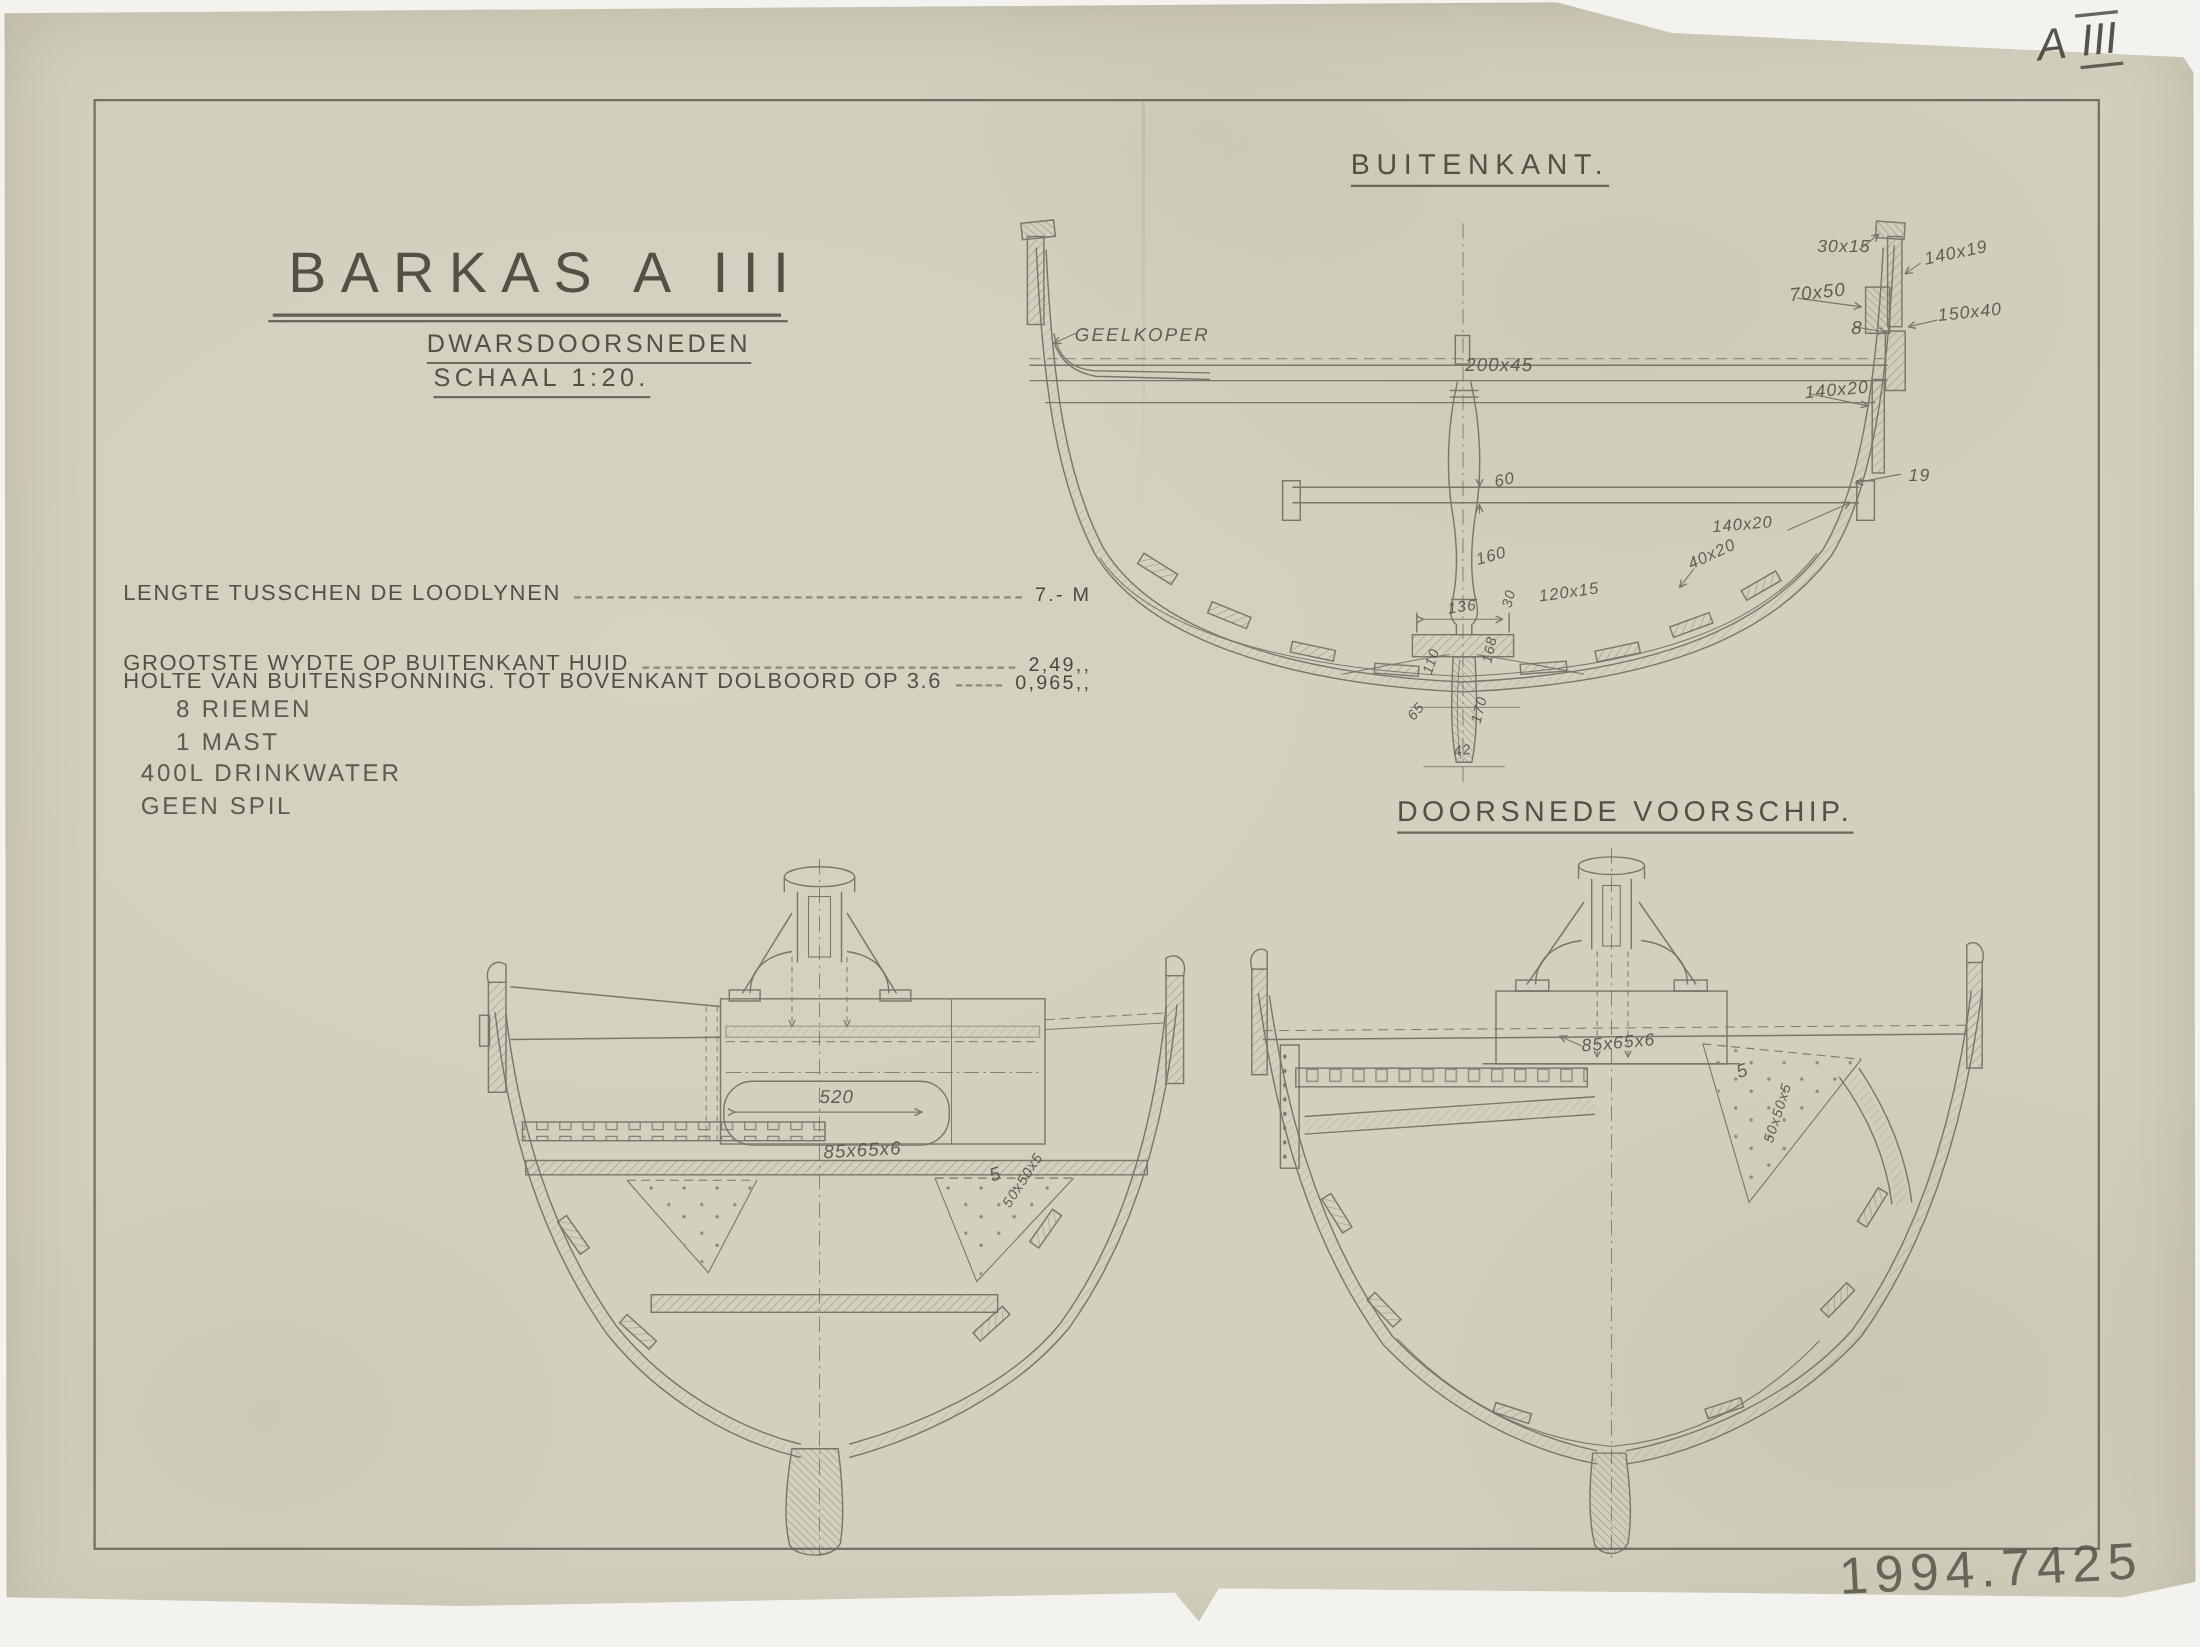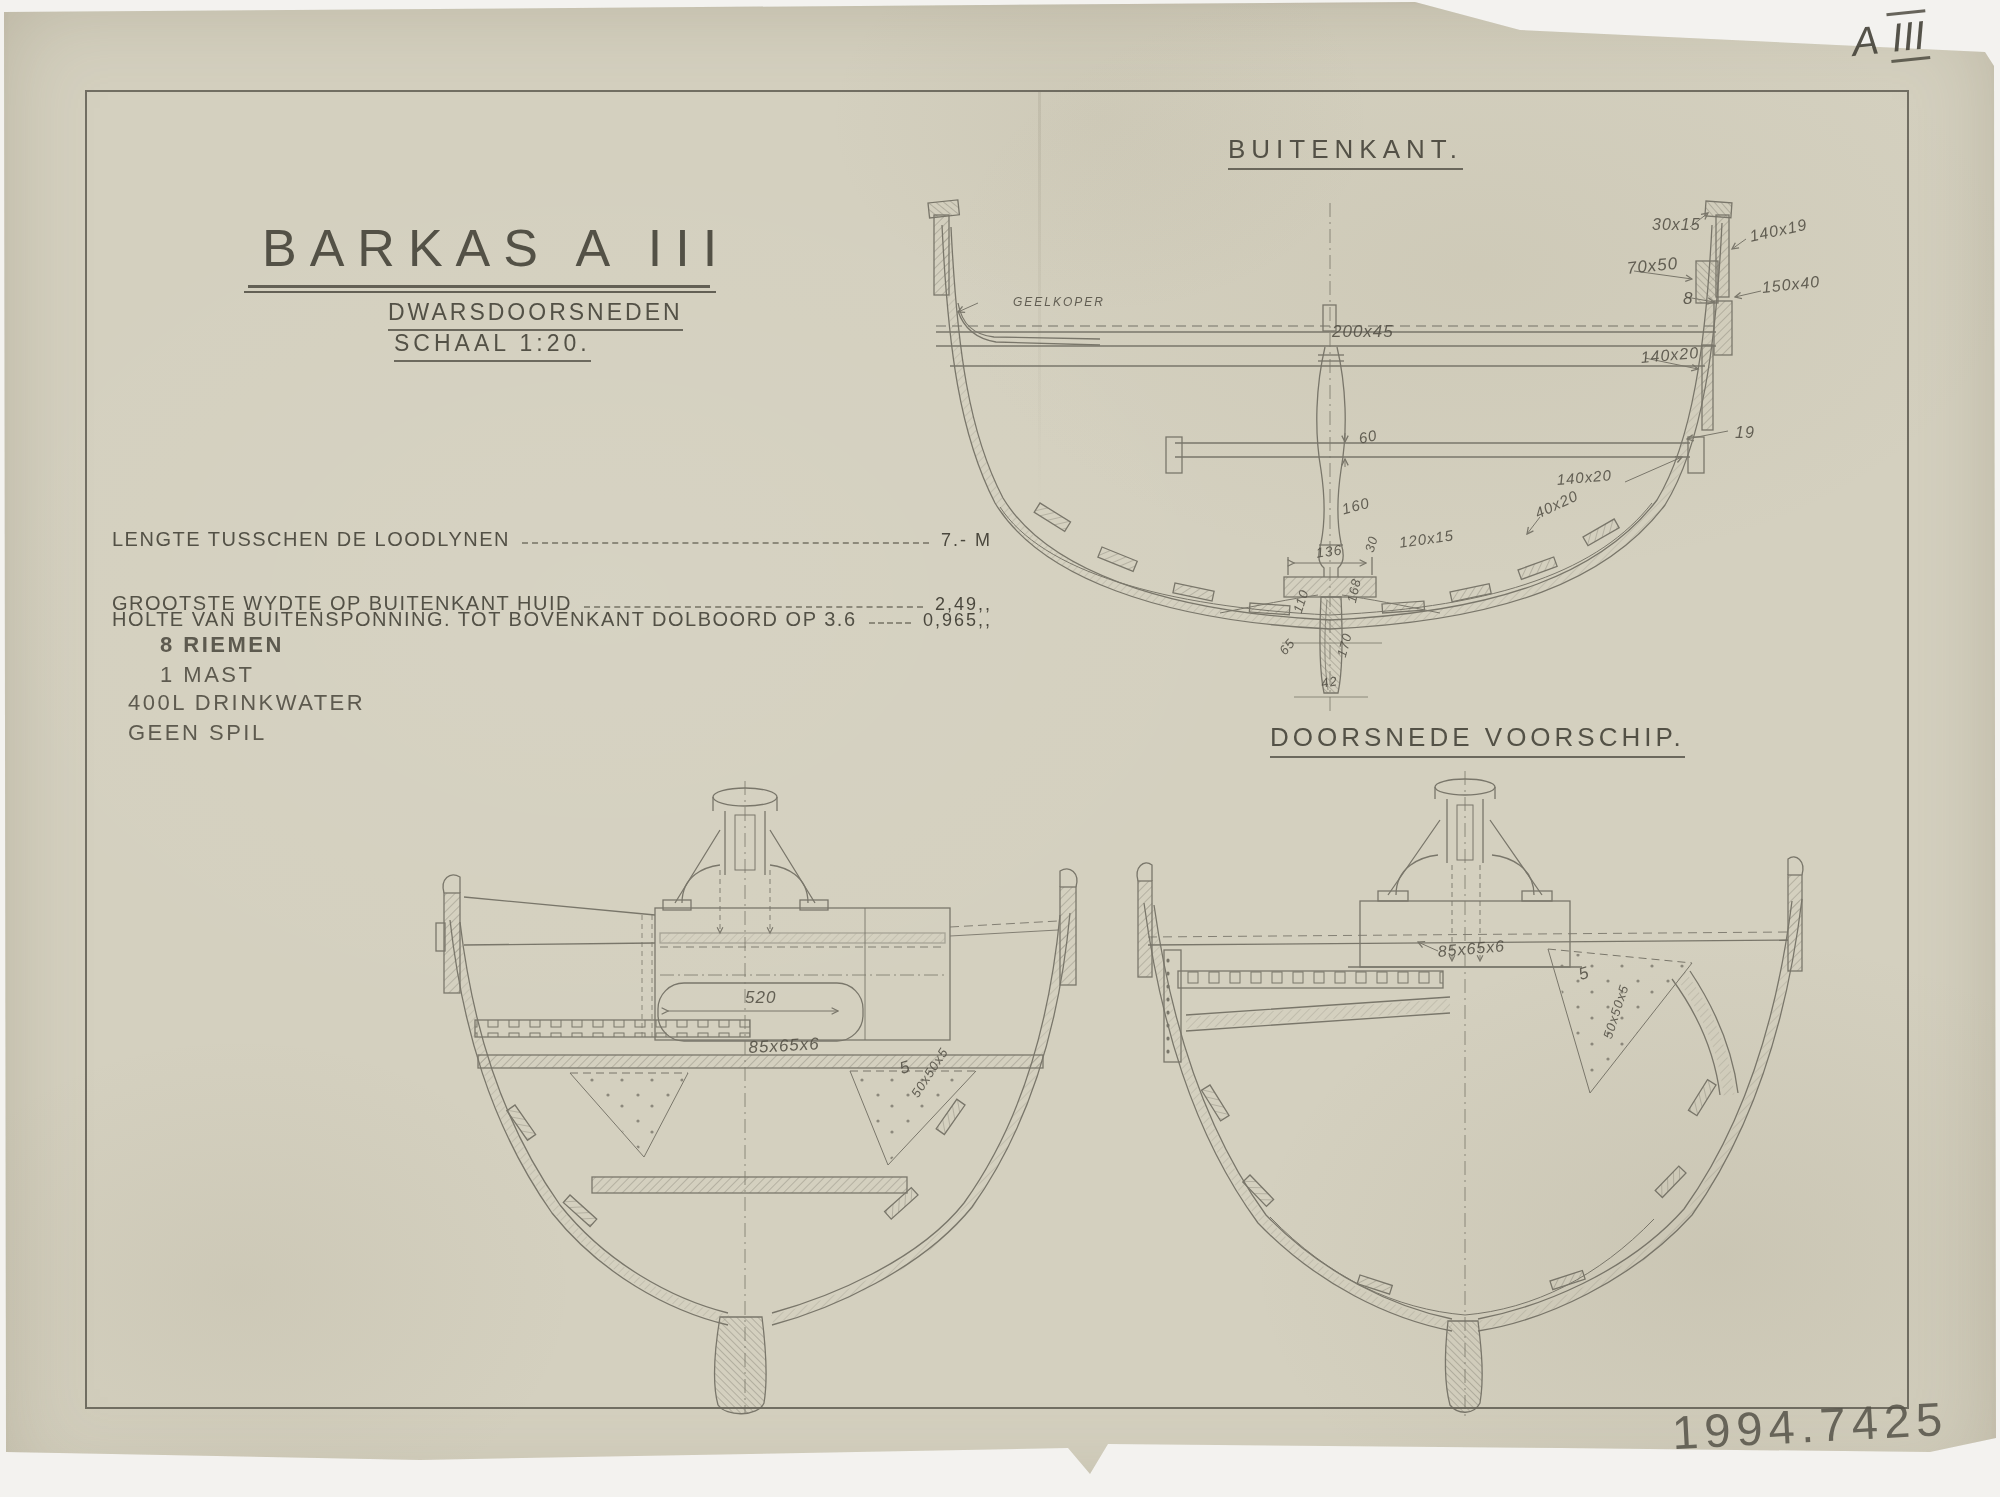--- a/index.html
+++ b/index.html
@@ -84,21 +84,21 @@
     <span class="spec-label">GROOTSTE WYDTE OP BUITENKANT HUID</span>
     <span class="spec-leader"></span>
     <span class="spec-value">2,49,,</span>
   </div>
   <div class="spec-row" style="top:608px;">
     <span class="spec-label">HOLTE VAN BUITENSPONNING. TOT BOVENKANT DOLBOORD OP 3.6</span>
     <span class="spec-leader"></span>
     <span class="spec-value">0,965,,</span>
   </div>
 
-  <div class="equip" style="left:160px;top:632px;font-weight:bold;">8 RIEMEN</div>
+  <div class="equip" style="left:160px;top:632px;">8 RIEMEN</div>
   <div class="equip" style="left:160px;top:662px;">1 MAST</div>
   <div class="equip" style="left:128px;top:690px;">400L DRINKWATER</div>
   <div class="equip" style="left:128px;top:720px;">GEEN SPIL</div>
 
   <div class="hand u" style="left:1228px;top:134px;font-size:26px;letter-spacing:6px;">BUITENKANT.</div>
   <div class="hand u" style="left:1270px;top:722px;font-size:26px;letter-spacing:4px;">DOORSNEDE VOORSCHIP.</div>
 
   <svg style="left:890px;top:185px;" width="880" height="540" viewBox="0 0 880 540" stroke="#6a675c" fill="none" stroke-width="1.3" opacity="0.85">
     <line x1="440" y1="18" x2="440" y2="528" stroke-dasharray="14 5 2 5" stroke-width="0.8"></line>
 
@@ -181,21 +181,21 @@
     <line x1="796" y1="112" x2="824" y2="117" marker-end="url(#ar)" stroke-width="1"></line>
     <line x1="871" y1="106" x2="845" y2="112" marker-end="url(#ar)" stroke-width="1"></line>
     <line x1="755" y1="173" x2="808" y2="184" marker-end="url(#ar)" stroke-width="1"></line>
     <line x1="838" y1="246" x2="797" y2="254" marker-end="url(#ar)" stroke-width="1"></line>
     <line x1="650" y1="332" x2="637" y2="349" marker-end="url(#ar)" stroke-width="1"></line>
     <line x1="735" y1="297" x2="792" y2="272" marker-end="url(#ar)" stroke-width="1"></line>
     <line x1="455" y1="248" x2="455" y2="257" marker-end="url(#ar)" stroke-width="1"></line>
     <line x1="455" y1="282" x2="455" y2="274" marker-end="url(#ar)" stroke-width="1"></line>
   </svg>
 
-  <span class="dim" style="left:977px;top:295px;font-size:12px;letter-spacing:2px;margin-left:36px;">GEELKOPER</span>
+  <span class="dim" style="left:977px;top:295px;font-size:17px;letter-spacing:2px;">GEELKOPER</span>
   <span class="dim" style="left:1332px;top:322px;font-size:17px;">200x45</span>
   <span class="dim" style="left:1652px;top:216px;font-size:16px;">30x15</span>
   <span class="dim" style="left:1748px;top:228px;font-size:16px;transform:rotate(-12deg);">140x19</span>
   <span class="dim" style="left:1626px;top:259px;font-size:17px;transform:rotate(-6deg);">70x50</span>
   <span class="dim" style="left:1683px;top:289px;font-size:17px;">8</span>
   <span class="dim" style="left:1761px;top:279px;font-size:16px;transform:rotate(-6deg);">150x40</span>
   <span class="dim" style="left:1640px;top:349px;font-size:16px;transform:rotate(-5deg);">140x20</span>
   <span class="dim" style="left:1735px;top:424px;font-size:16px;">19</span>
   <span class="dim" style="left:1357px;top:430px;font-size:15px;transform:rotate(-12deg);">60</span>
   <span class="dim" style="left:1340px;top:501px;font-size:15px;transform:rotate(-15deg);">160</span>

